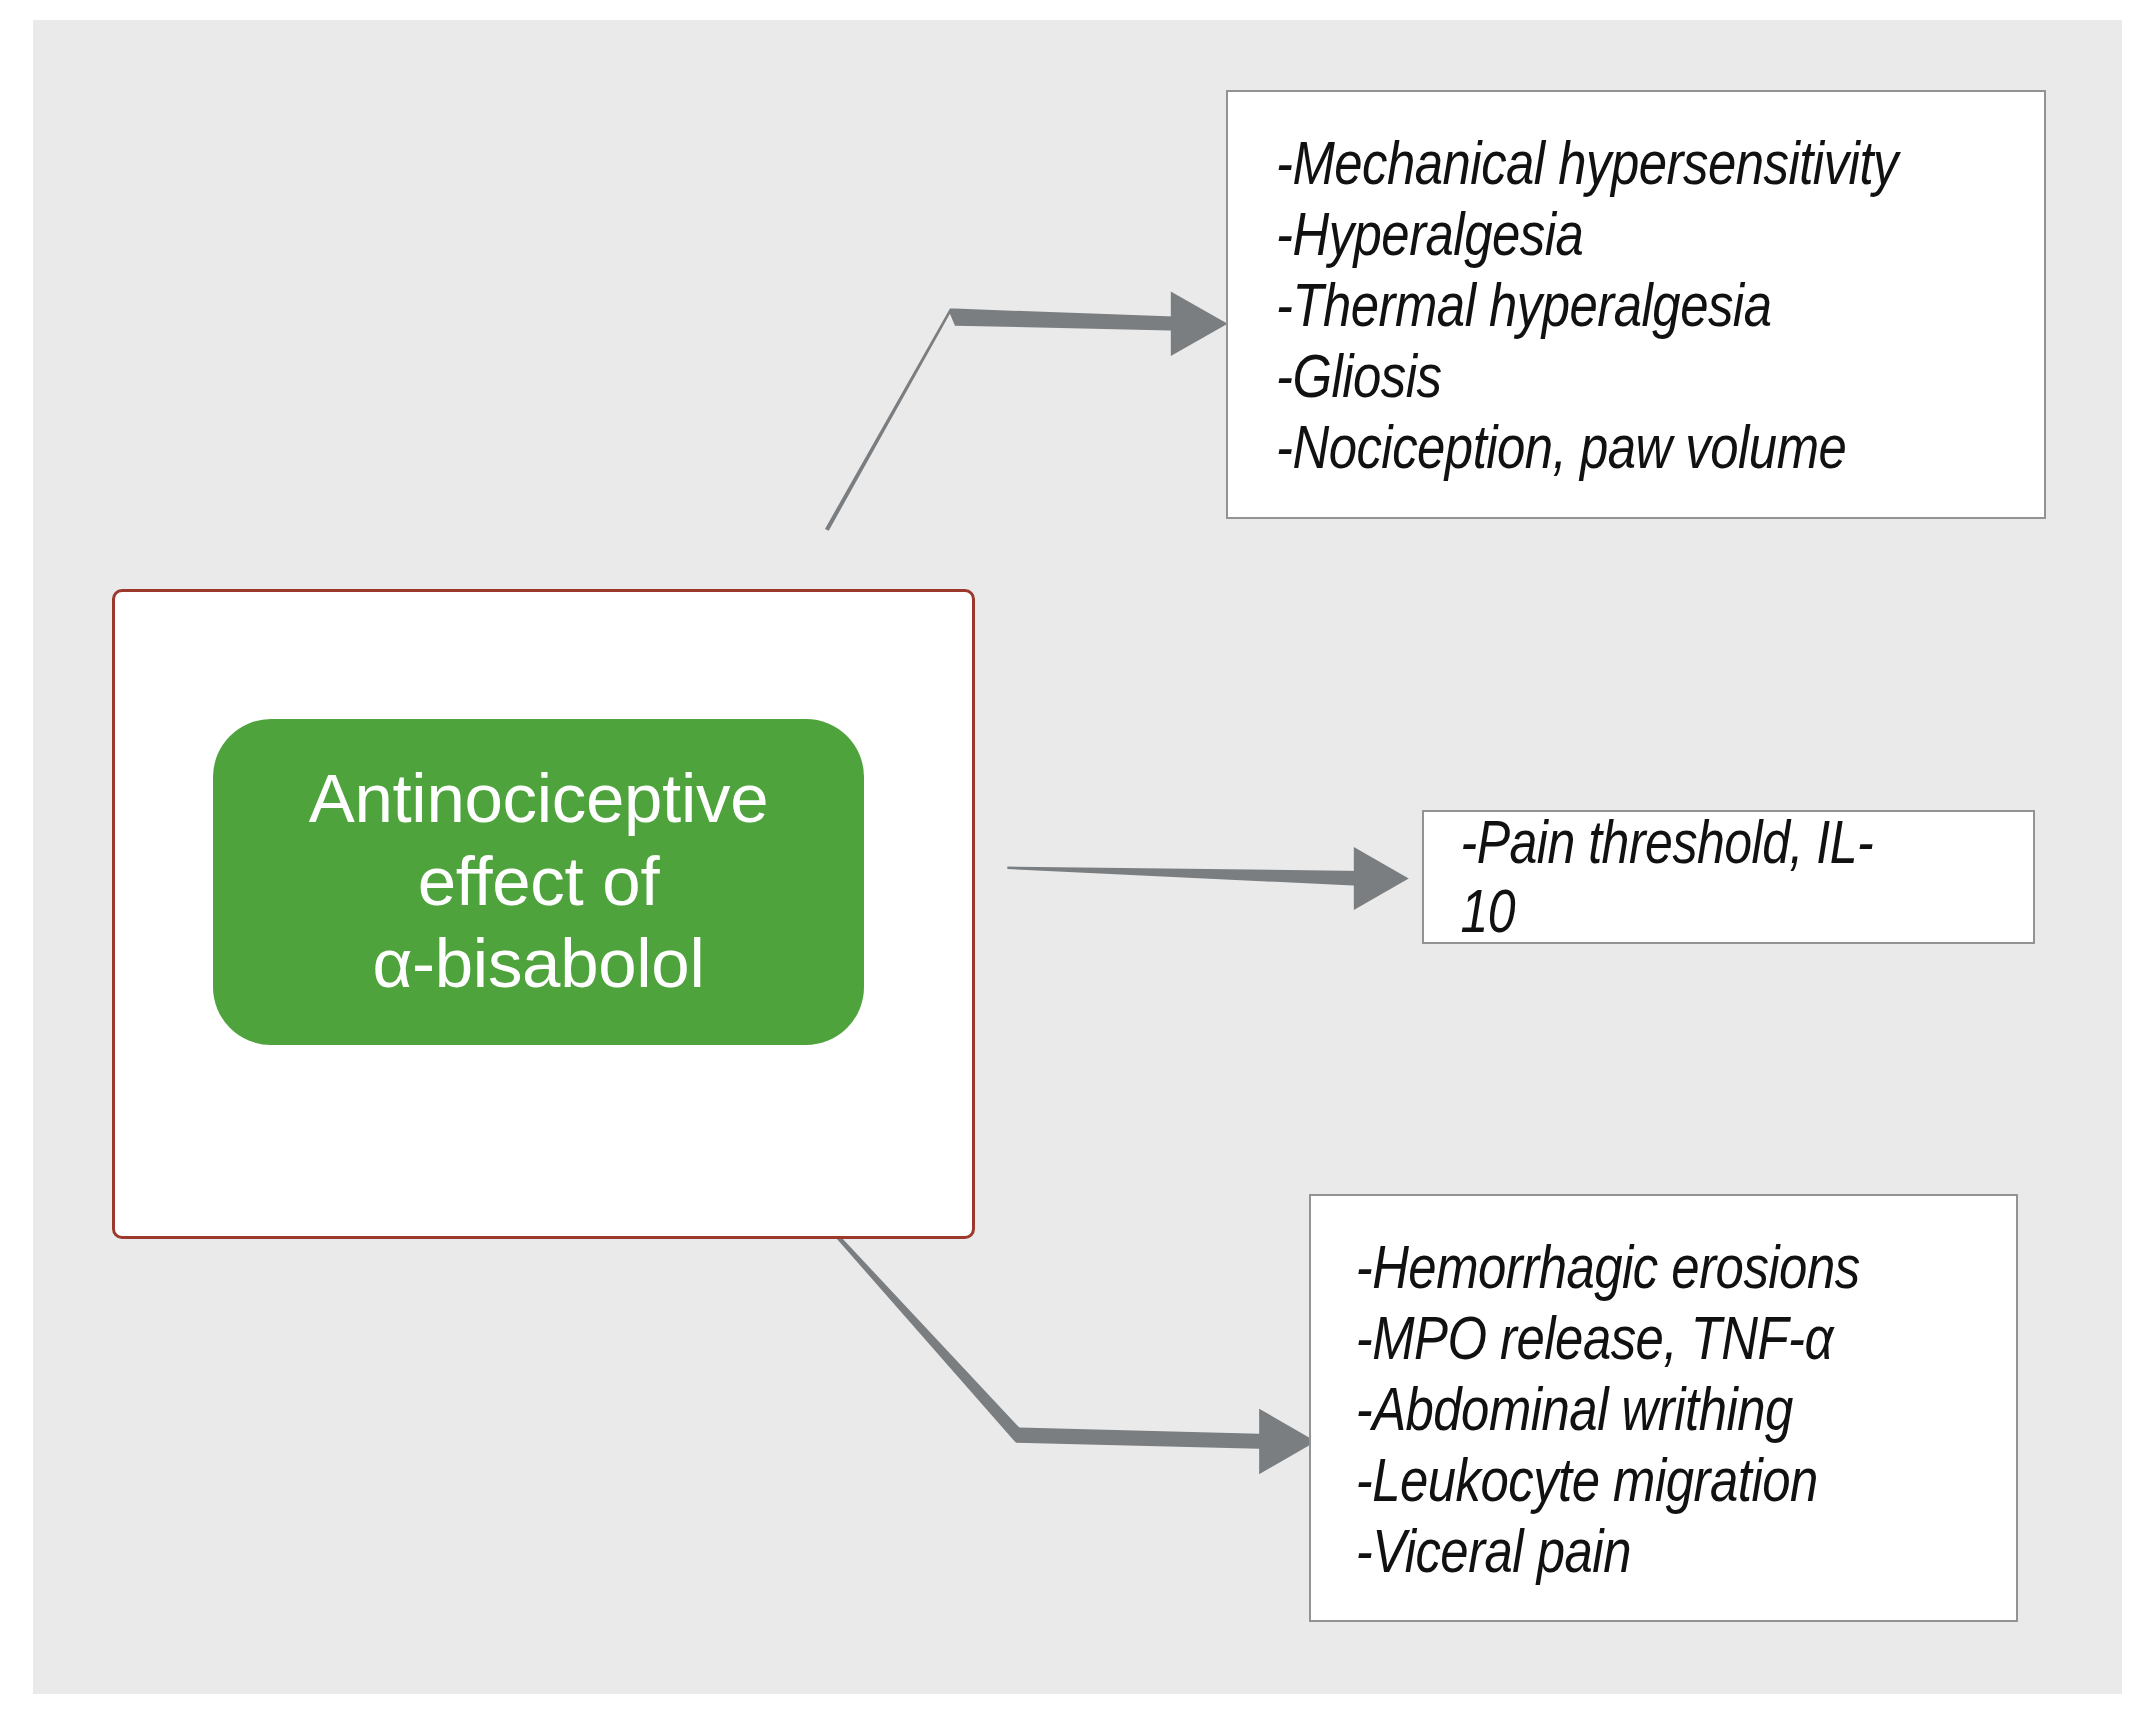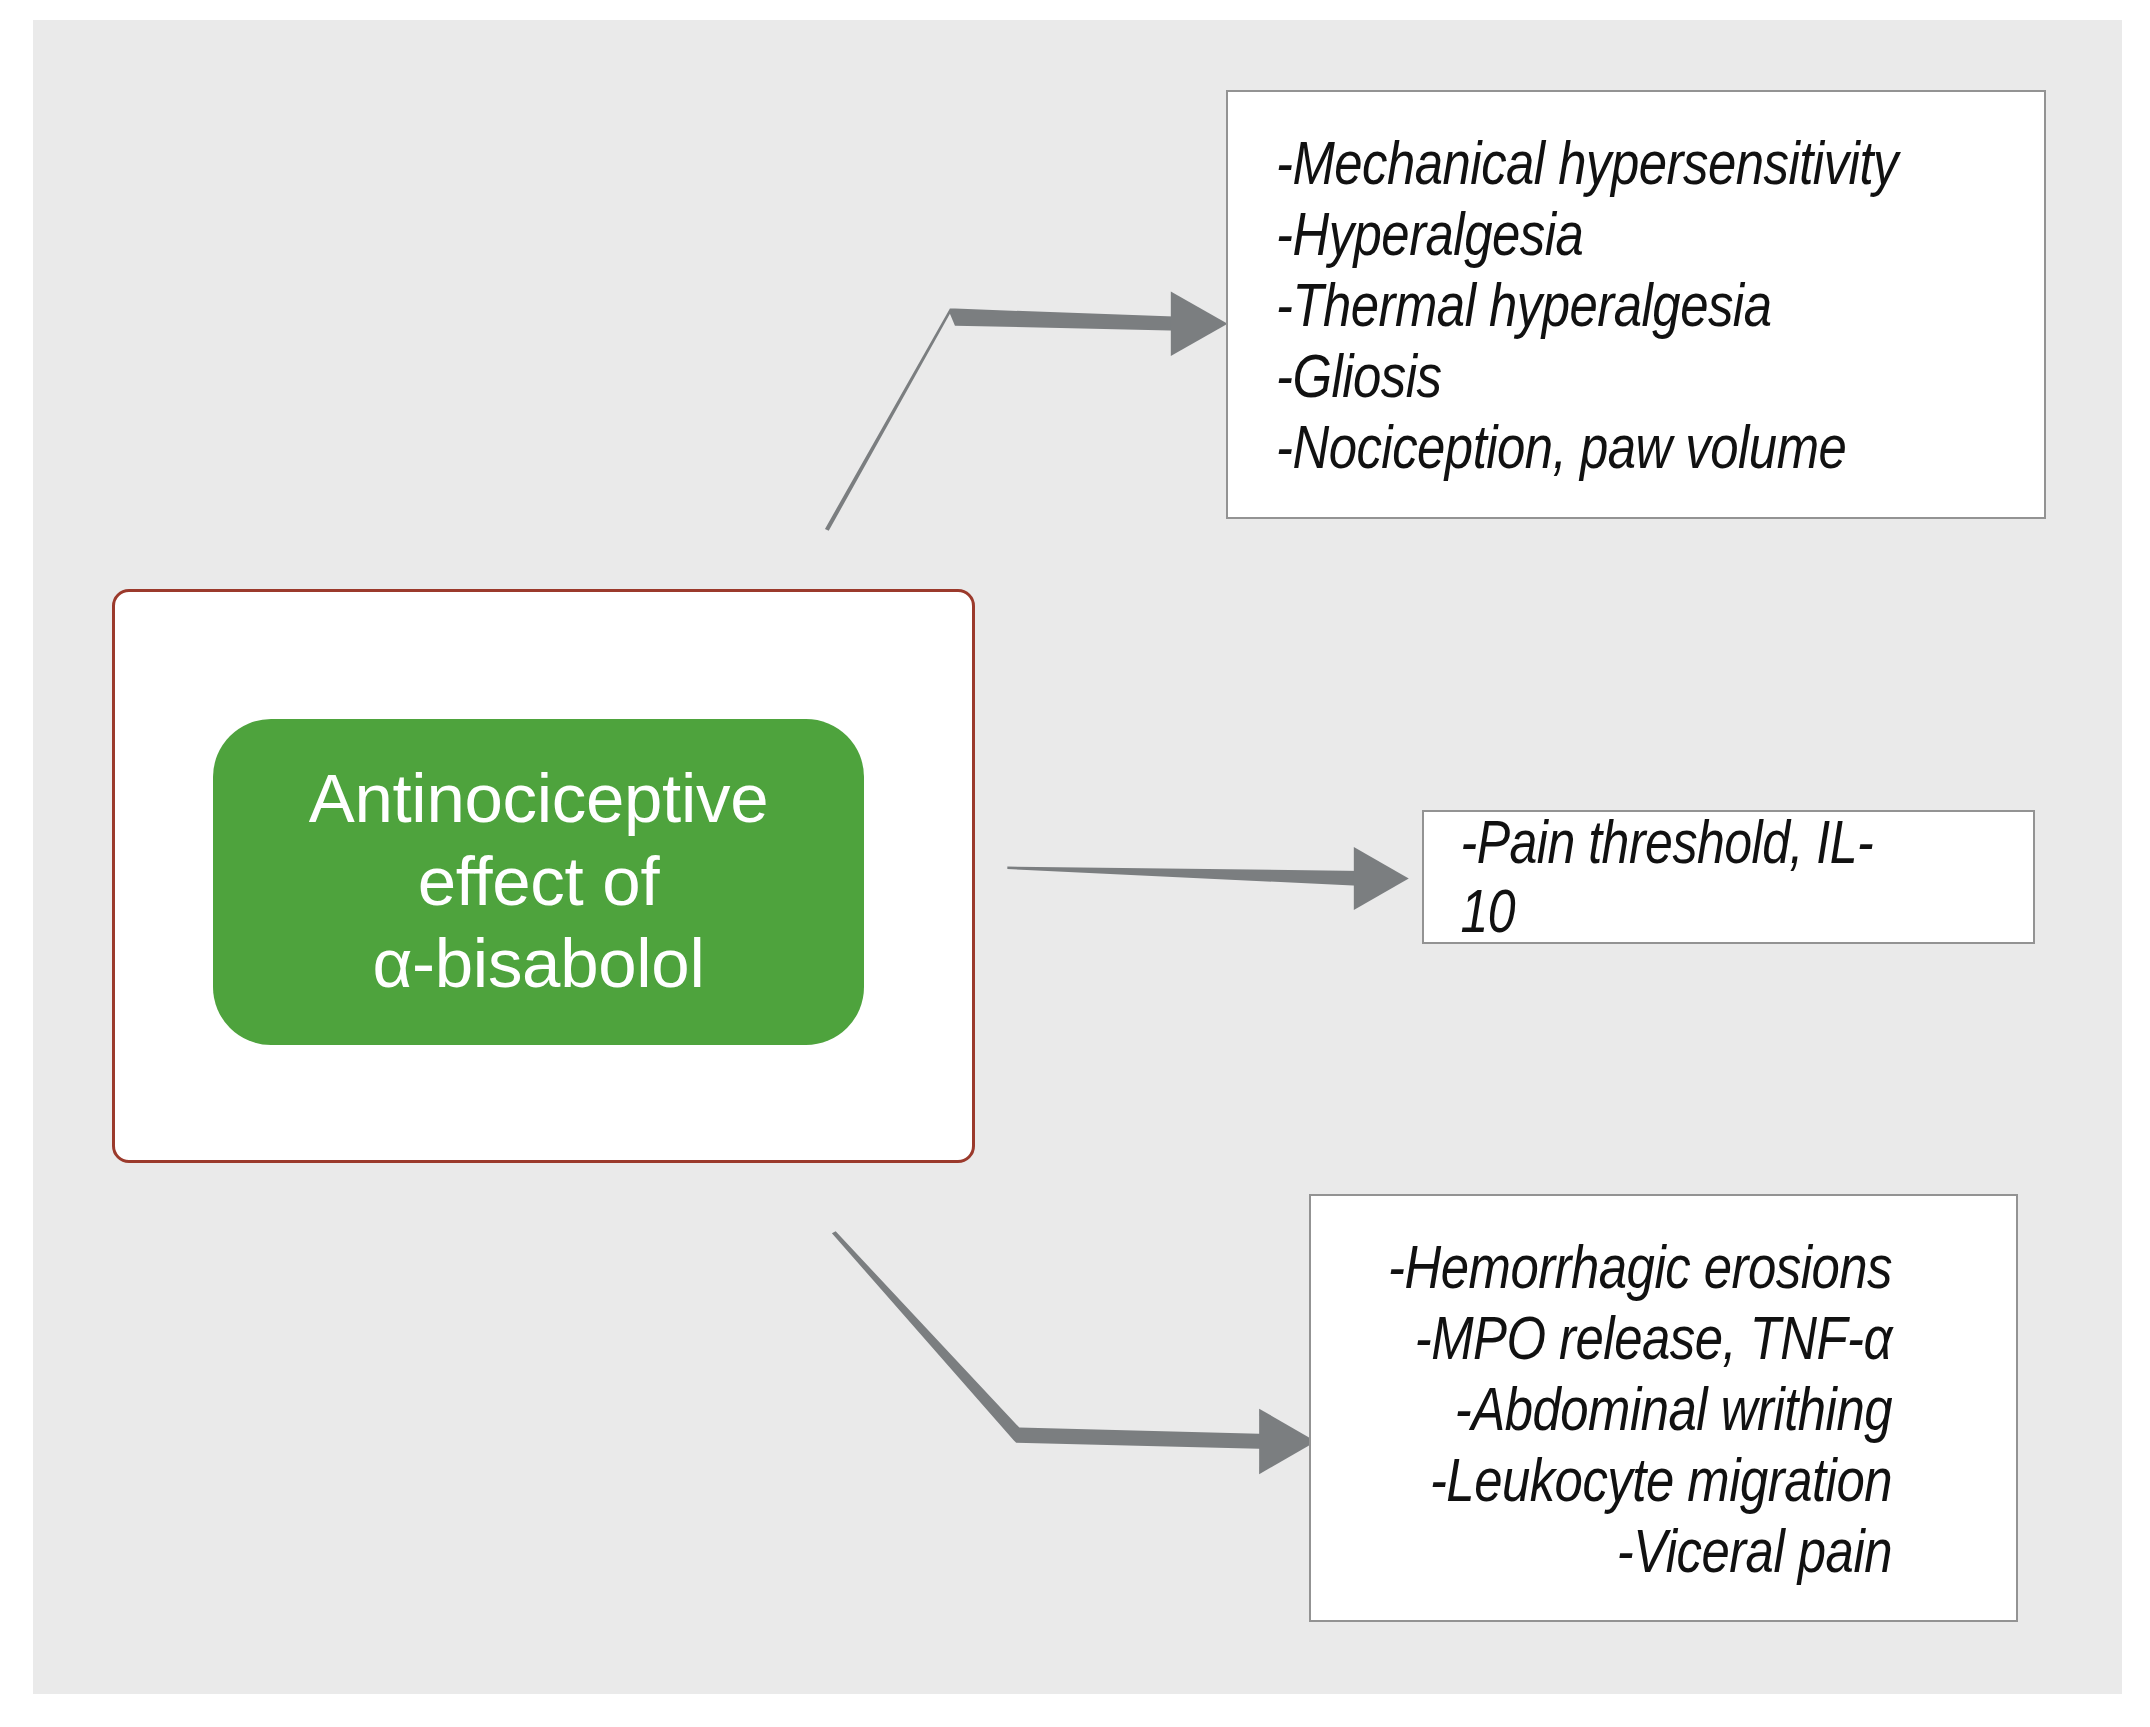--- a/index.html
+++ b/index.html
@@ -23,24 +23,24 @@
     width: 2089px;
     height: 1674px;
     background: #eaeaea;
   }
   
   #central-node {
     position: absolute;
     left: 112px;
     top: 589px;
     width: 863px;
-    height: 574px;
+    height: 650px;
     background: #ffffff;
     border: 3.2px solid #9b3a2c;
-    border-radius: 17px;
+    border-radius: 10px;
     box-sizing: border-box;
   }
   #central-node-inner {
     position: absolute;
     left: 98px;
     top: 127px;
     width: 651px;
     height: 326px;
     background: #4ea33d;
     border-radius: 58px;
@@ -62,21 +62,21 @@
     position: absolute;
     background: #ffffff;
     border: 2.5px solid #939393;
     box-sizing: border-box;
     display: flex;
     align-items: center;
     padding-left: 16px;
   }
   #box-top    { left: 1226px; top: 90px;  width: 820px; height: 429px; }
   #box-middle { left: 1422px; top: 810px; width: 613px;  height: 134px; }
-  #box-bottom { left: 1309px; top: 1194px; width: 709px; height: 428px; text-align: right; }
+  #box-bottom { left: 1309px; top: 1194px; width: 709px; height: 428px; }
 
   .outcome-list {
     flex: 1 1 auto;
     padding-left: 39px;
     font-style: italic;
     font-size: 62px;
     line-height: 71px;
     color: #111111;
     white-space: pre-line;
     transform: scaleX(0.82);

